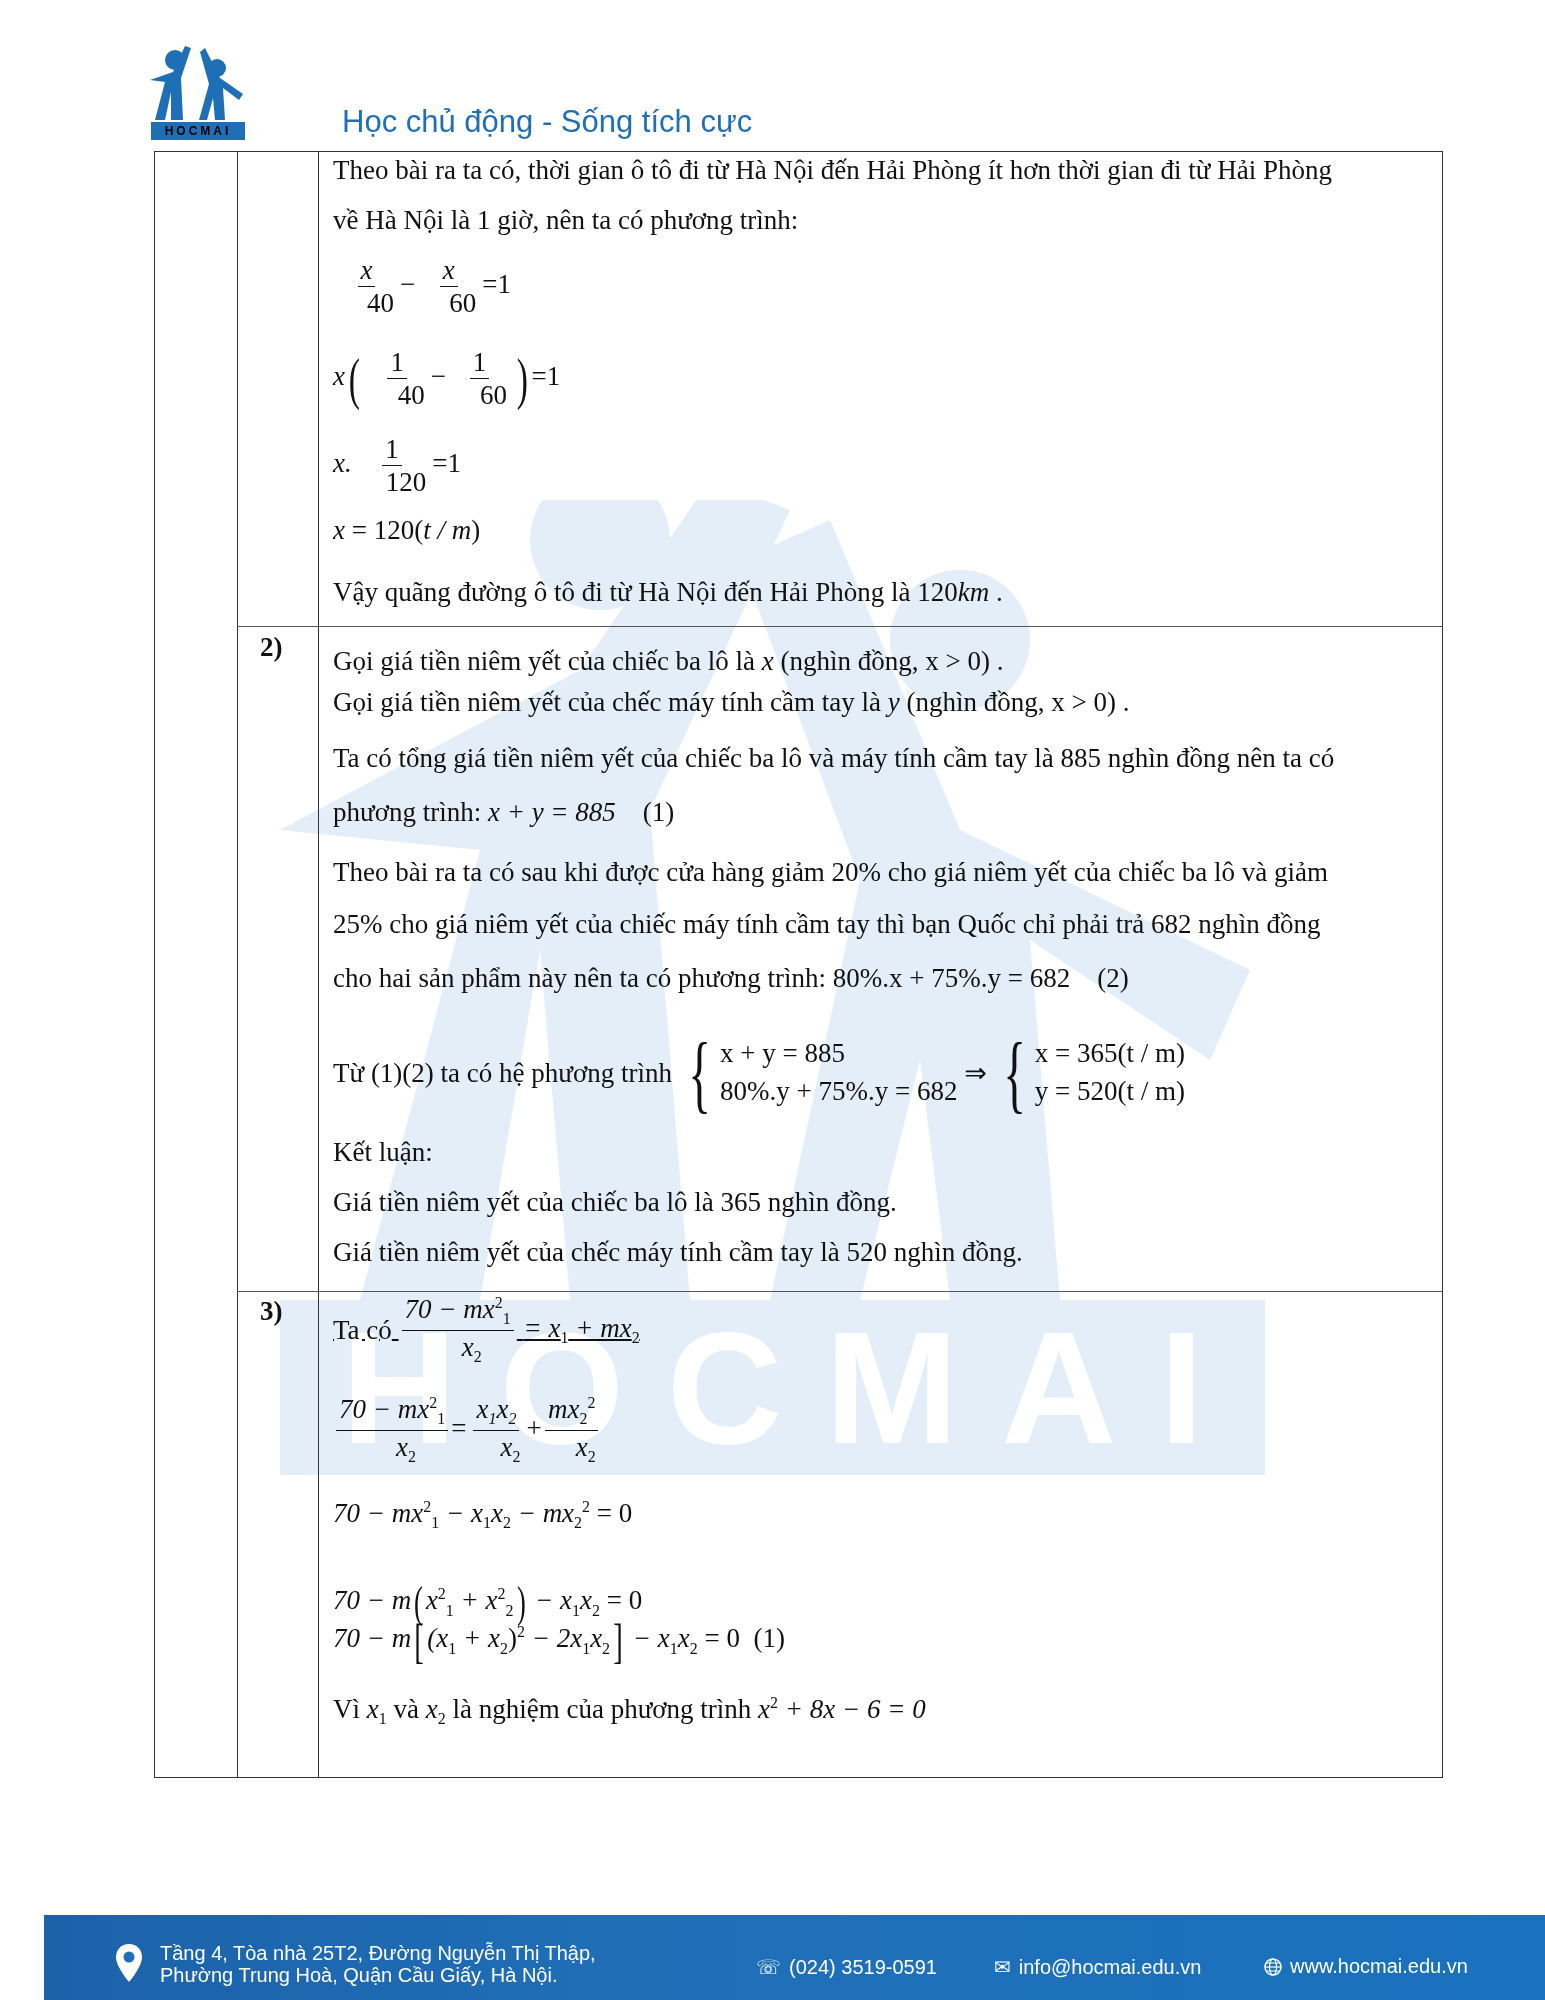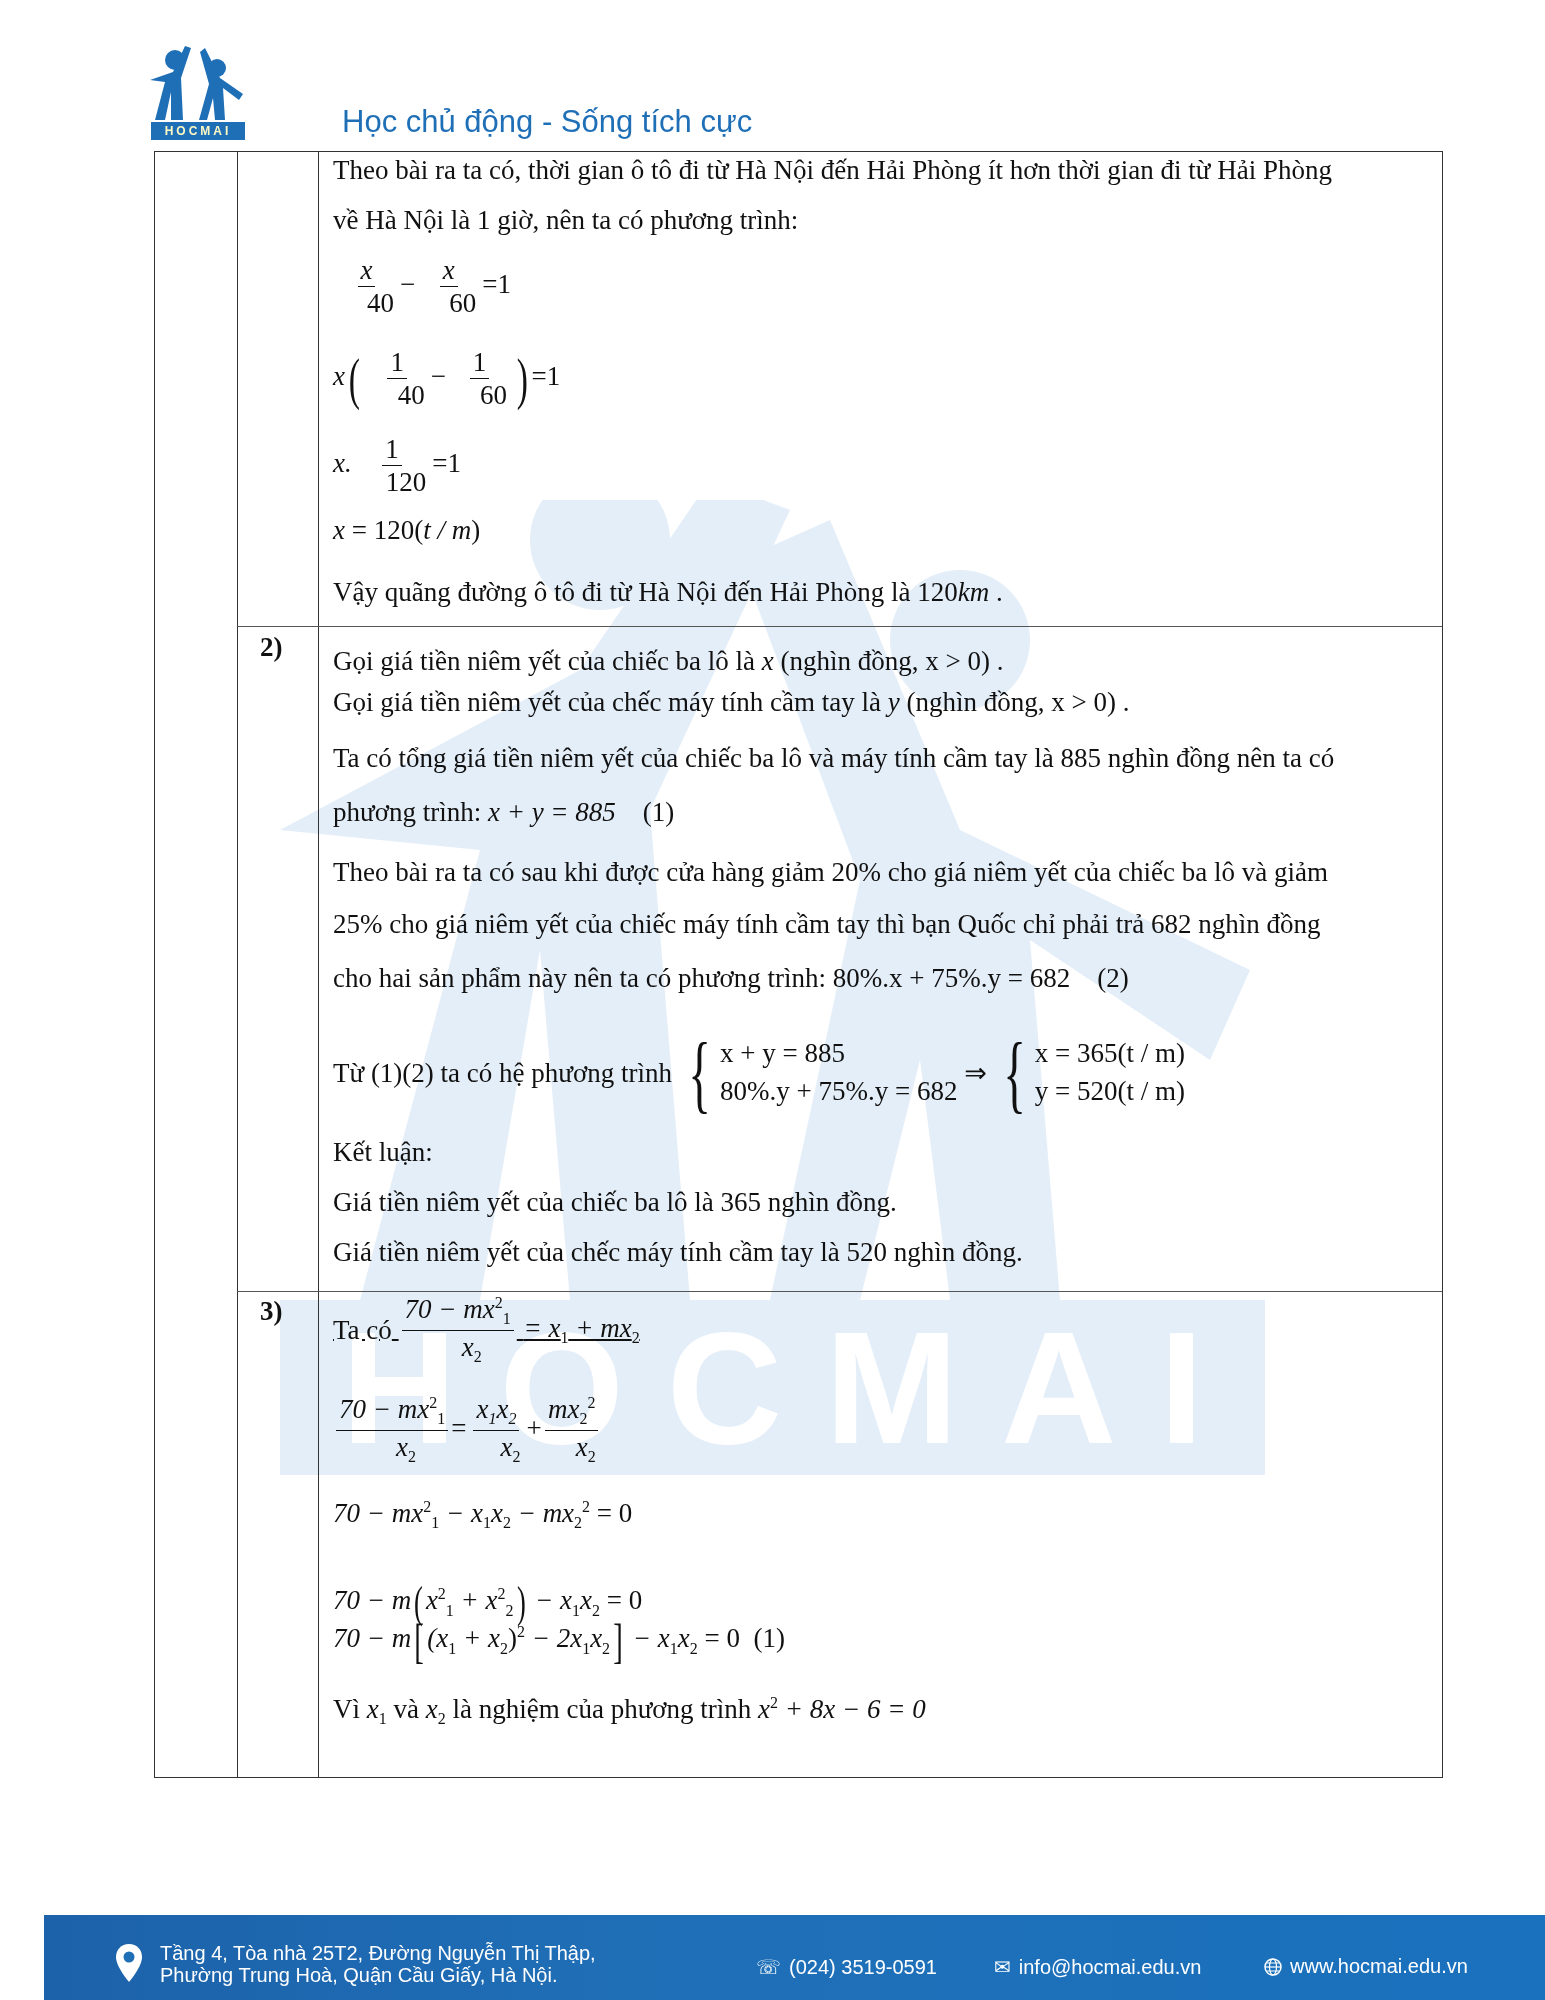--- a/index.html
+++ b/index.html
@@ -3,21 +3,21 @@
 <meta charset="utf-8">
 <style>
   * { box-sizing: border-box; margin: 0; padding: 0; }
   html, body { width: 1545px; height: 2000px; background: #ffffff; overflow: hidden; }
   body { position: relative; font-family: "Liberation Serif", serif; color: #111; }
 
   
   .header { position: absolute; left: 140px; top: 38px; width: 760px; height: 110px; }
   .logo { position: absolute; left: 5px; top: 4px; width: 105px; height: 100px; }
   .logo-badge { position: absolute; left: 6px; top: 80px; width: 94px; height: 18px; background: #1f6fb7;
-    color: #fef9c3; font-family: "Liberation Sans", sans-serif; font-weight: bold; font-size: 12px;
+    color: #000000; font-family: "Liberation Sans", sans-serif; font-weight: bold; font-size: 12px;
     letter-spacing: 3px; text-align: center; line-height: 18px; }
   .brand-title { position: absolute; left: 124px; top: 20px; font-family: "Liberation Sans", sans-serif;
     font-weight: bold; font-size: 38px; color: #1f6fb7; letter-spacing: 0.5px; white-space: nowrap; }
   .brand-slogan { position: absolute; left: 202px; top: 66px; font-family: Liberation Sans, sans-serif;
     font-size: 31px; color: #1f6fb7; white-space: nowrap; }
 
   
   .watermark { position: absolute; left: 270px; top: 500px; width: 1000px; height: 1000px; pointer-events: none; z-index: 0; }
   .wm-text { position: absolute; left: 280px; top: 1300px; width: 985px; height: 175px; background: #e4eef8;
     display: flex; align-items: center; justify-content: space-around; padding: 0 40px;

